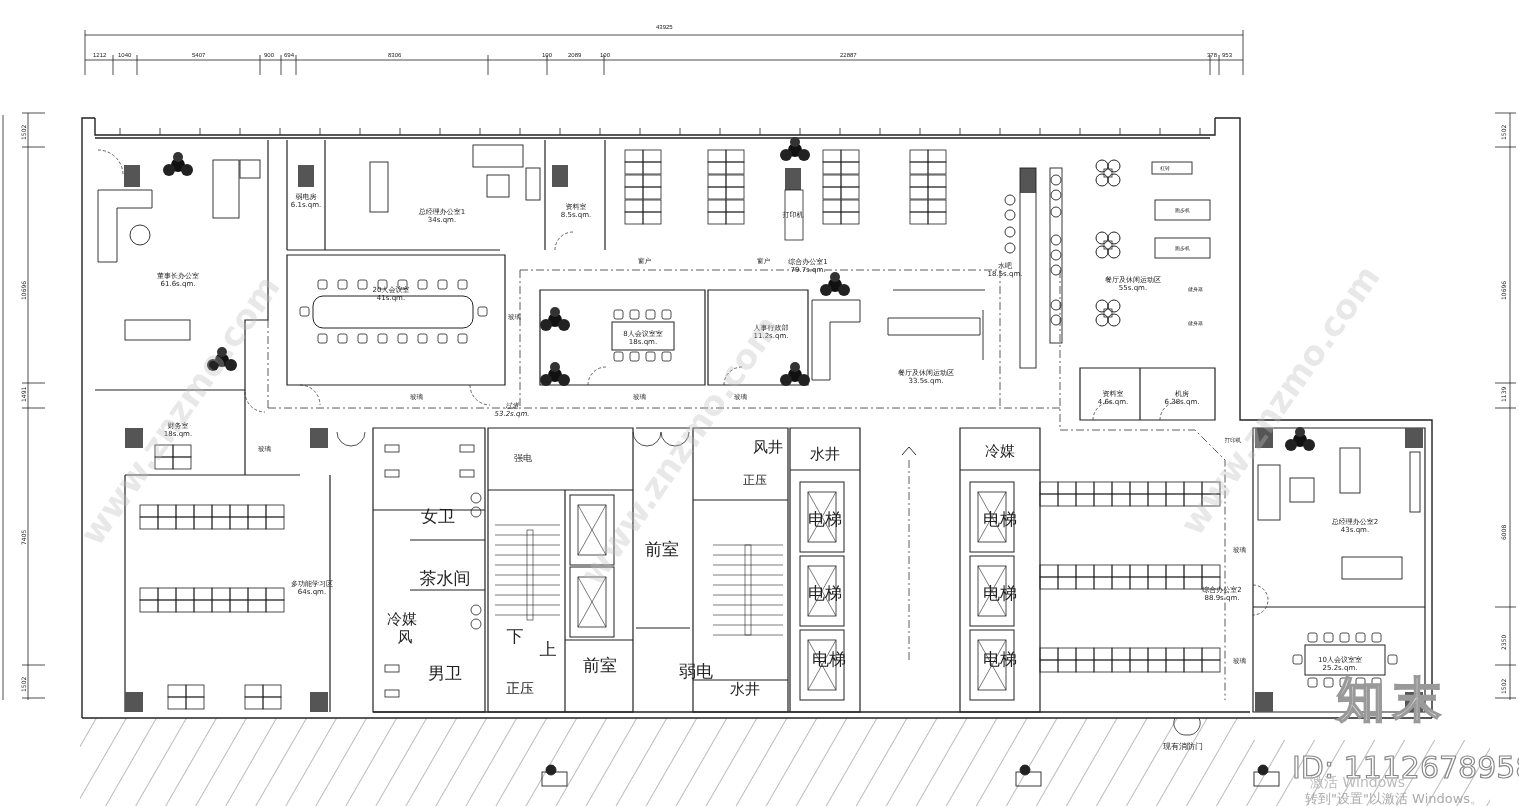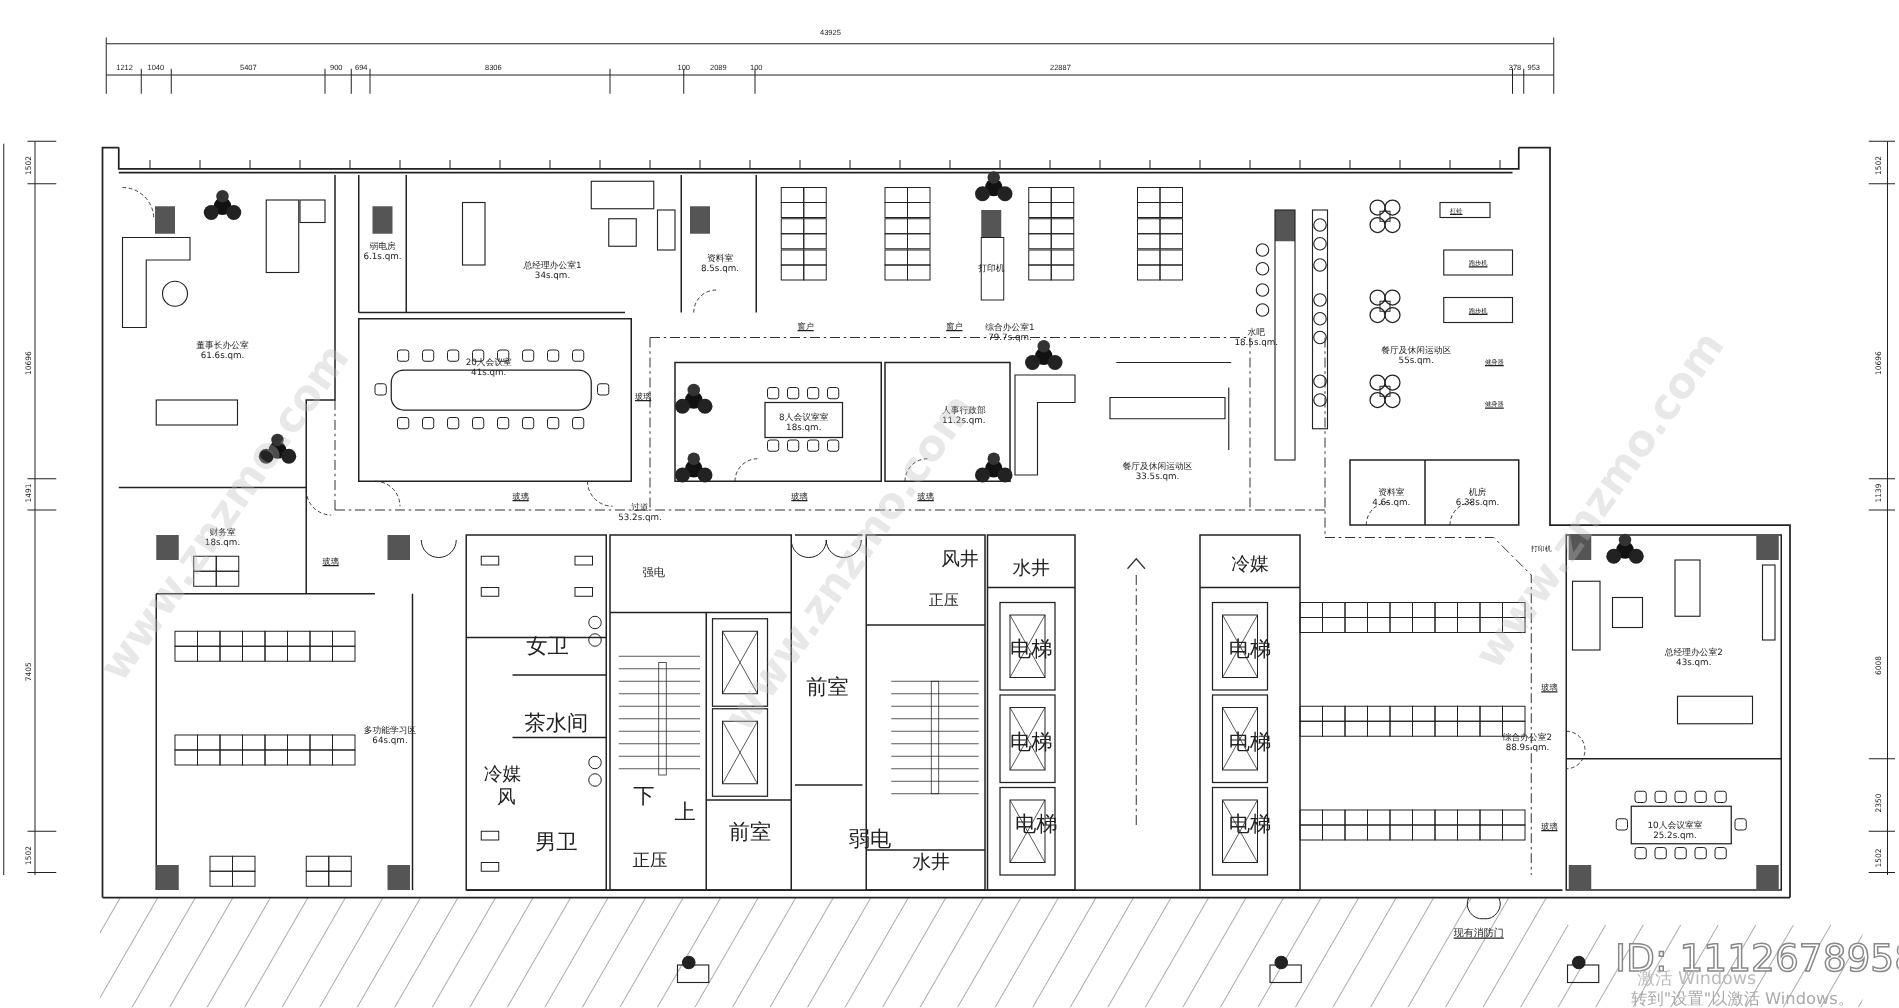--- a/index.html
+++ b/index.html
@@ -1,21 +1,21 @@
 <!DOCTYPE html>
 <html><head>
 <meta charset="utf-8">
 <style>
   html,body{margin:0;padding:0;background:#fff;}
   body{width:1519px;height:806px;overflow:hidden;position:relative;font-family:"DejaVu Sans",sans-serif;}
   #plan{position:absolute;left:0;top:0;width:1519px;height:806px;}
   .lbl{position:absolute;font-size:7px;line-height:8px;color:#222;text-align:center;white-space:nowrap;transform:translateX(-50%);}
   .lbl .area{display:block;}
   .big{position:absolute;font-family:"DejaVu Serif",serif;font-size:17px;color:#222;white-space:nowrap;transform:translateX(-50%);}
-  .glass{position:absolute;font-size:6.5px;color:#222;white-space:nowrap;text-decoration:underline;}
+  .glass{position:absolute;font-size:6.5px;color:#222;white-space:nowrap;}
   .dim{position:absolute;font-size:6px;color:#222;white-space:nowrap;font-family:"Liberation Sans Narrow","Liberation Sans",sans-serif;}
   .dimv{position:absolute;font-size:6px;color:#222;white-space:nowrap;transform:rotate(-90deg);transform-origin:left top;}
   .wm{position:absolute;color:rgba(190,190,190,0.35);font-size:34px;font-weight:bold;transform:rotate(-55deg);white-space:nowrap;pointer-events:none;}
   .brand{position:absolute;right:70px;top:668px;font-size:48px;color:rgba(235,235,235,0.95);-webkit-text-stroke:1.5px #999;font-weight:bold;letter-spacing:8px;}
   .idtxt{position:absolute;left:1292px;top:750px;font-size:30px;color:#fff;-webkit-text-stroke:1.2px #888;white-space:nowrap;}
   .act1{position:absolute;left:1310px;top:774px;font-size:14px;color:#bbb;white-space:nowrap;}
   .act2{position:absolute;left:1305px;top:790px;font-size:13px;color:#aaa;white-space:nowrap;}
 </style>
 </head>
 <body>
@@ -476,21 +476,21 @@
   <div class="lbl" style="left:442px;top:208px;"><span>总经理办公室1</span><span class="area">34s.qm.</span></div>
   <div class="lbl" style="left:576px;top:203px;"><span>资料室</span><span class="area">8.5s.qm.</span></div>
   <div class="lbl" style="left:808px;top:258px;"><span>综合办公室1</span><span class="area">79.7s.qm.</span></div>
   <div class="lbl" style="left:793px;top:211px;">打印机</div>
   <div class="lbl" style="left:1005px;top:262px;"><span>水吧</span><span class="area">18.5s.qm.</span></div>
   <div class="lbl" style="left:1133px;top:276px;"><span>餐厅及休闲运动区</span><span class="area">55s.qm.</span></div>
   <div class="lbl" style="left:391px;top:286px;"><span>20人会议室</span><span class="area">41s.qm.</span></div>
   <div class="lbl" style="left:643px;top:330px;"><span>8人会议室室</span><span class="area">18s.qm.</span></div>
   <div class="lbl" style="left:771px;top:324px;"><span>人事行政部</span><span class="area">11.2s.qm.</span></div>
   <div class="lbl" style="left:926px;top:369px;"><span>餐厅及休闲运动区</span><span class="area">33.5s.qm.</span></div>
-  <div class="lbl" style="left:512px;top:402px;"><span>过道</span><span class="area">53.2s.qm.</span></div>
+  <div class="lbl" style="left:512px;top:402px;font-style:italic;"><span>过道</span><span class="area">53.2s.qm.</span></div>
   <div class="lbl" style="left:1113px;top:390px;"><span>资料室</span><span class="area">4.6s.qm.</span></div>
   <div class="lbl" style="left:1182px;top:390px;"><span>机房</span><span class="area">6.38s.qm.</span></div>
   <div class="lbl" style="left:178px;top:422px;"><span>财务室</span><span class="area">18s.qm.</span></div>
   <div class="lbl" style="left:312px;top:580px;"><span>多功能学习区</span><span class="area">64s.qm.</span></div>
   <div class="lbl" style="left:1222px;top:586px;"><span>综合办公室2</span><span class="area">88.9s.qm.</span></div>
   <div class="lbl" style="left:1355px;top:518px;"><span>总经理办公室2</span><span class="area">43s.qm.</span></div>
   <div class="lbl" style="left:1340px;top:656px;"><span>10人会议室室</span><span class="area">25.2s.qm.</span></div>
   <div class="lbl" style="left:1233px;top:436px;font-size:5.5px;">打印机</div>
 
   
@@ -532,16 +532,17 @@
   <span class="glass" style="left:1160px;top:165px;font-size:5px;">杠铃</span>
   <span class="glass" style="left:1175px;top:207px;font-size:5px;">跑步机</span>
   <span class="glass" style="left:1175px;top:245px;font-size:5px;">跑步机</span>
   <span class="glass" style="left:1188px;top:286px;font-size:5px;">健身器</span>
   <span class="glass" style="left:1188px;top:320px;font-size:5px;">健身器</span>
 
   
   <span class="wm" style="left:20px;top:390px;">www.znzmo.com</span>
   <span class="wm" style="left:520px;top:430px;">www.znzmo.com</span>
   <span class="wm" style="left:1120px;top:380px;">www.znzmo.com</span>
+  <span class="brand">知末</span>
   <span class="idtxt">ID: 1112678958</span>
   <span class="act1">激活 Windows</span>
   <span class="act2">转到"设置"以激活 Windows。</span>
 </div>
 
 </body></html>

